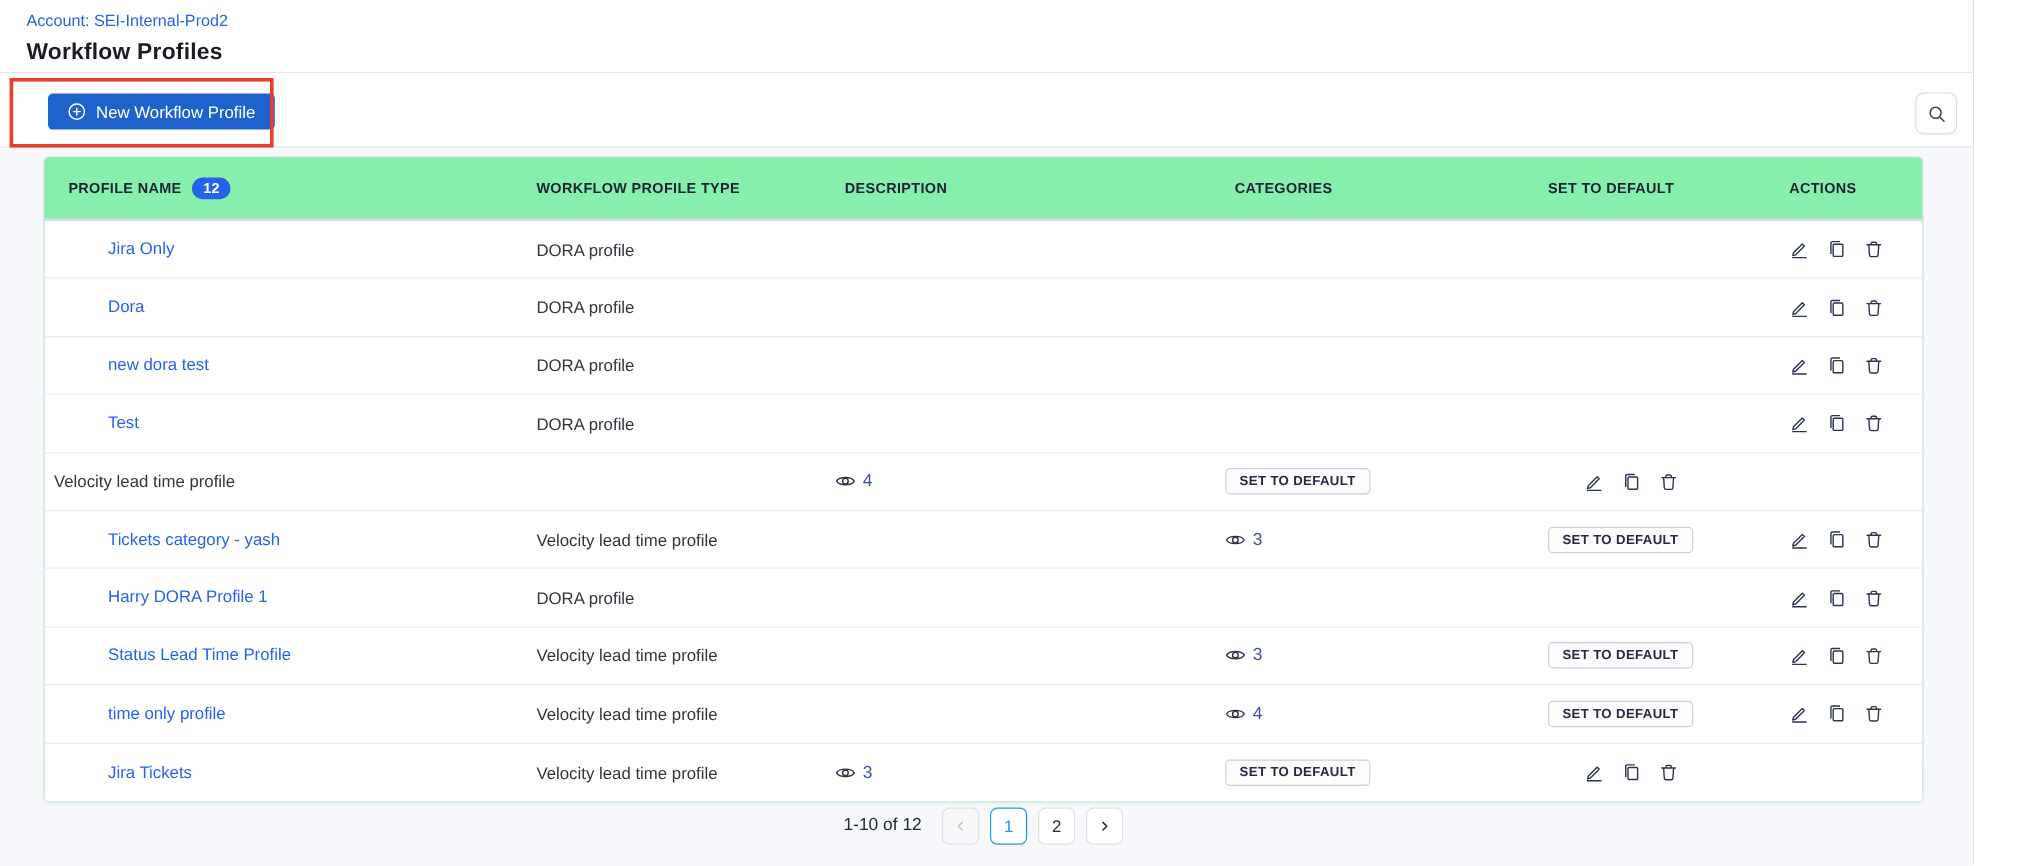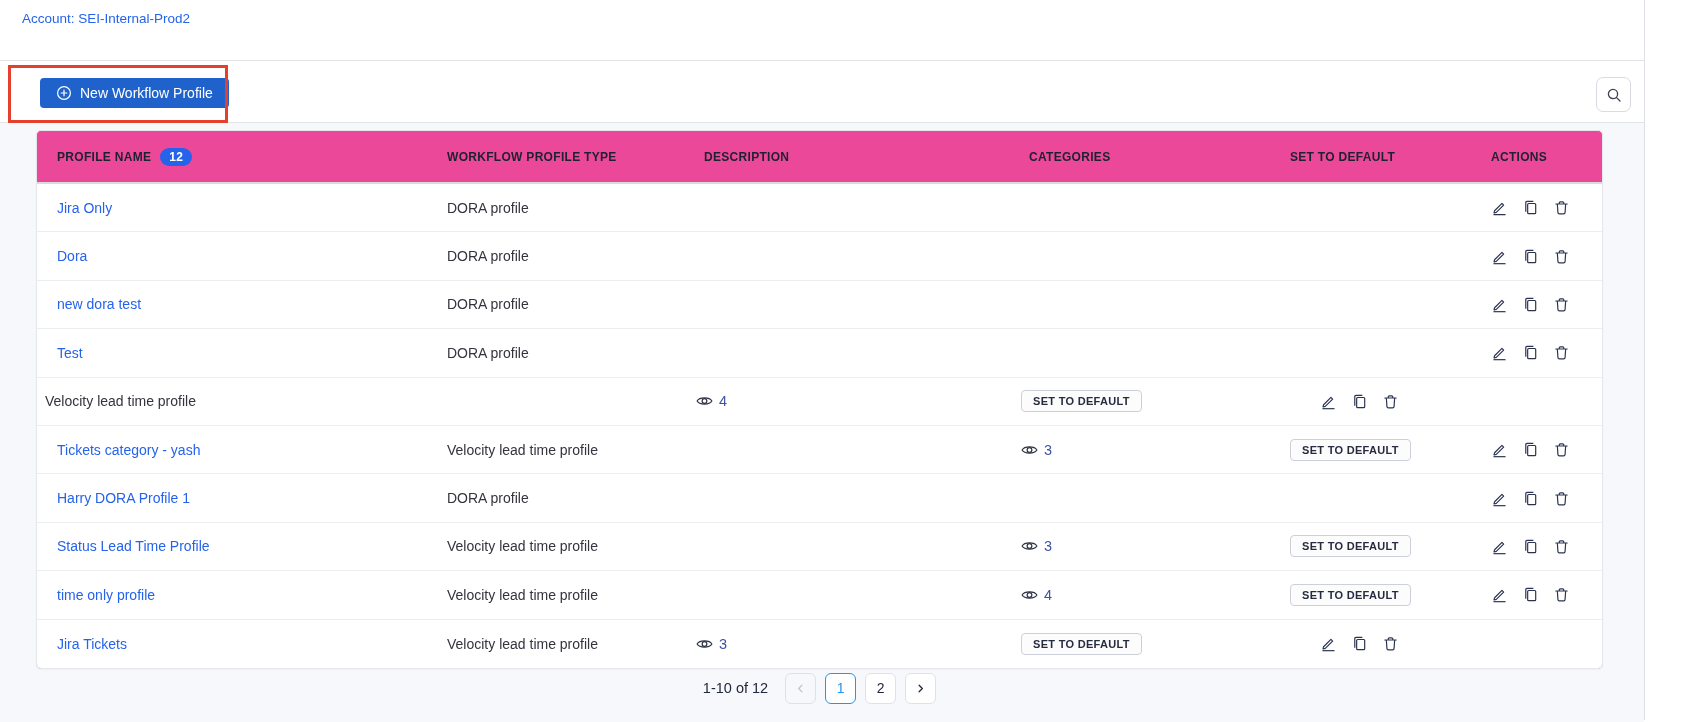--- a/index.html
+++ b/index.html
@@ -17,35 +17,35 @@
   .annotation-box { position:absolute; left:8px; top:4px; width:220px; height:58px;
     border:3px solid #e5402e; pointer-events:none; z-index:5; }
   .new-profile-btn { position:absolute; left:40px; top:17px; height:30px; padding:0 16px;
     background:var(--btn,#2062cc); color:#fff; font-size:14px; border:none; border-radius:4px;
     display:flex; align-items:center; gap:8px; cursor:pointer; font-family:inherit; }
   .search-btn { position:absolute; right:13px; top:16px; width:35px; height:35px; background:#fff;
     border:1px solid #d9dbe2; border-radius:7px; display:flex; align-items:center; justify-content:center; cursor:pointer; }
 
   
   .main { background:#f7f8fb; height:599px; padding-top:7px; }
-  .card { margin-left:36px; width:1567px; background:#ec4899; border:1px solid #e5e7eb;
+  .card { margin-left:36px; width:1567px; background:#86efac; border:1px solid #e5e7eb;
     border-radius:5px; box-shadow:0 1px 2px rgba(40,41,61,.04); overflow:hidden; }
 
   .grid-row { display:grid; grid-template-columns:402px 257px 325px 269px 171px 1fr; align-items:center; }
   .thead { height:53px; border-bottom:2px solid #d8dade; }
   .th { font-size:12px; font-weight:bold; color:#1d2130; letter-spacing:.3px; }
   .th.name-col { padding-left:20px; display:flex; align-items:center; gap:9px; }
   .th.pad8 { padding-left:8px; }
   .count-badge { background:var(--accent,#2563eb); color:#fff; font-size:12px; font-weight:bold;
     border-radius:10px; padding:2px 9px; line-height:14px; }
 
   .trow { height:48.4px; border-bottom:1px solid #ebedf0; background:#fff; }
   .trow:last-child { border-bottom:none; }
   .cell-name { padding-left:20px; }
-  .cell-name a { color:var(--accent,#2563eb); font-size:14px; text-decoration:none; cursor:pointer; }
+  .cell-name a { color:var(--accent,#2563eb); font-size:14px; text-decoration:none; cursor:pointer;margin-left:33px; }
   .cell-type, .cell-desc { padding-left:8px; font-size:14px; color:#33343d; }
   .cell-desc { color:#3d4663; }
   .cell-cat { display:flex; align-items:center; gap:6px; }
   .cat-num { color:#3f51a3; font-size:14.5px; }
   .default-badge { display:inline-block; border:1px solid #ccd0da; background:#fcfcfd; color:#262b40;
     font-size:11px; font-weight:bold; letter-spacing:.3px; padding:4px 11px; border-radius:4px; }
   .cell-actions { display:flex; align-items:center; gap:14px; padding-left:30px; }
   .icon-btn { background:none; border:none; cursor:pointer; display:flex; align-items:center; padding:0; }
 
   
@@ -59,20 +59,21 @@
   .pg-btn.active { border:1px solid var(--active-pg,#2196f3); color:var(--active-pg,#2196f3); }
   svg { display:block; }
 </style>
 </head>
 <body>
 
 <div class="panel">
 
   <div class="page-header">
     <a class="account-link">Account: SEI-Internal-Prod2</a>
+    <div class="page-title">Workflow Profiles</div>
   </div>
 
   <div class="toolbar">
     <div class="annotation-box"></div>
     <button class="new-profile-btn">
       <span>
         <svg viewBox="0 0 16 16" width="16" height="16">
             <circle cx="8" cy="8" r="6.4" fill="none" stroke="#fff" stroke-width="1.2"></circle>
             <path d="M8 5.2v5.6M5.2 8h5.6" stroke="#fff" stroke-width="1.2" stroke-linecap="round"></path>
           </svg>

